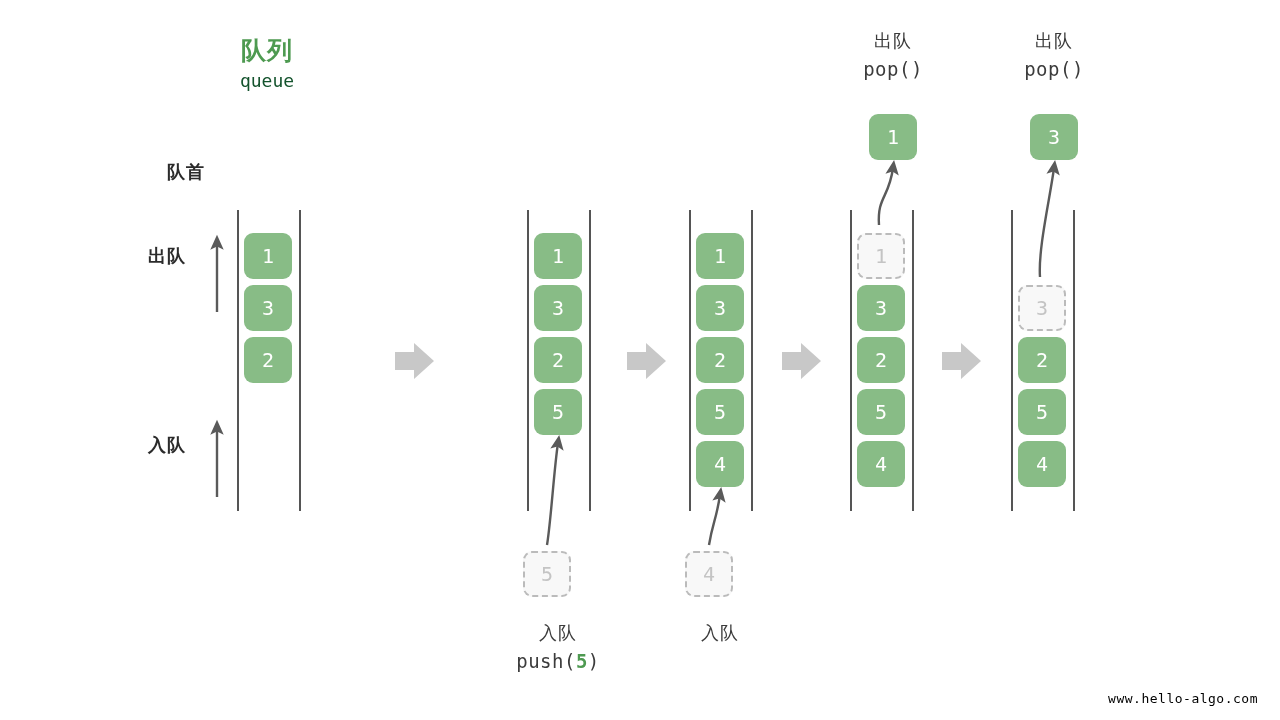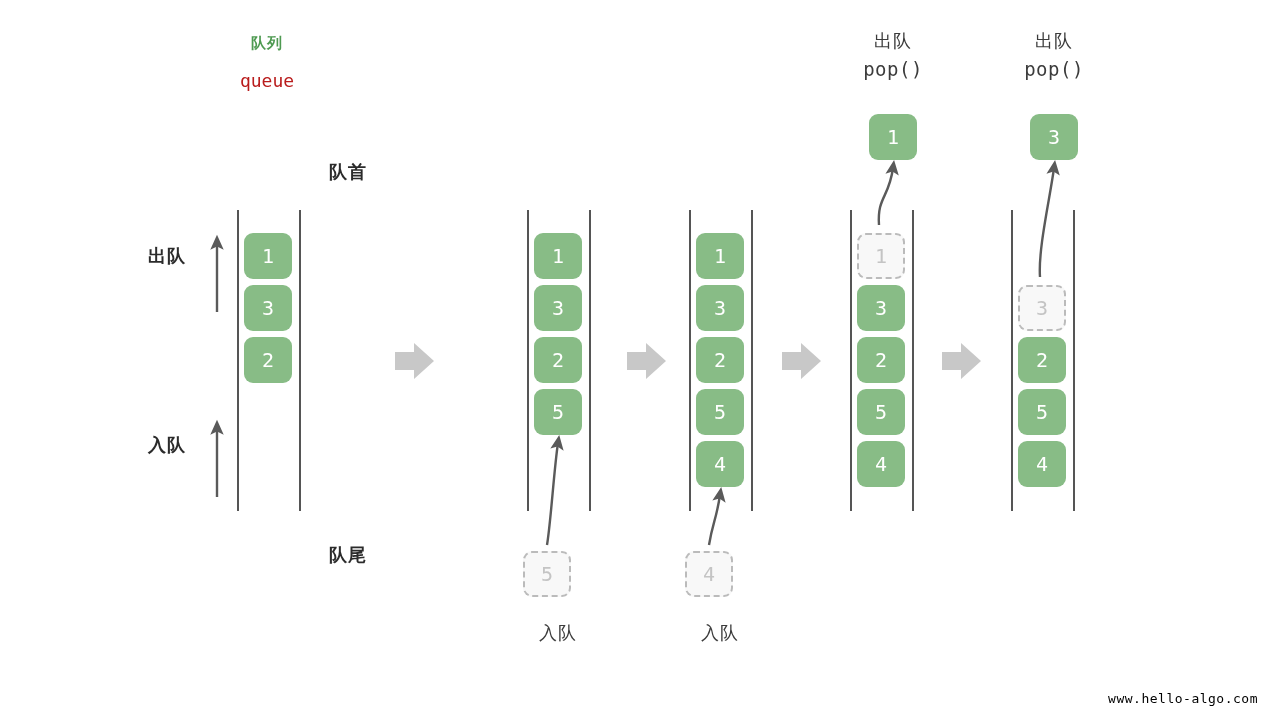--- a/index.html
+++ b/index.html
@@ -20,40 +20,40 @@
     position: absolute;
     left: 0; top: 0;
     width: 1280px;
     height: 720px;
   }
 
   .abs { position: absolute; }
 
   
   .title-cn {
-    font-size: 15px;
+    font-size: 25px;
     font-weight: bold;
     color: #4E9A51;
     text-align: center;
     white-space: nowrap;
     letter-spacing: 1px;
   }
   .title-en {
     font-size: 18px;
     font-family: "DejaVu Sans Mono", "Liberation Mono", monospace;
-    color: #b91c1c;
+    color: #14532d;
     text-align: center;
     white-space: nowrap;
   }
 
   .end-label {
     font-size: 18px;
     font-weight: bold;
     color: #2b2b2b;
-    text-align: right;
+    text-align: left;
     white-space: nowrap;
     letter-spacing: 1px;
   }
 
   .side-label {
     font-size: 18px;
     font-weight: bold;
     color: #2b2b2b;
     white-space: nowrap;
     letter-spacing: 1px;
@@ -131,40 +131,40 @@
 </style>
 </head>
 <body>
 
 <div id="stage">
 
   <div class="abs title-cn" style="left:167px; top:34px; width:200px;">队列</div>
   <div class="abs title-en" style="left:167px; top:70px; width:200px;">queue</div>
 
   <div class="abs end-label" style="left:167px; top:160px; width:200px;">队首</div>
-  <div class="abs end-label" style="left:167px; top:543px; width:200px;">队尾</div>
 
   <div class="abs side-label" style="left:148px; top:244px;">出队</div>
   <div class="abs side-label" style="left:148px; top:433px;">入队</div>
 
   <div id="columns-layer">
       <div class="rail" style="left: 237px; top: 210px; height: 301px;"></div>
       <div class="rail" style="left: 299px; top: 210px; height: 301px;"></div>
       <div class="cell" style="left: 244px; top: 233px;">1</div>
       <div class="cell" style="left: 244px; top: 285px;">3</div>
       <div class="cell" style="left: 244px; top: 337px;">2</div>
       <div class="rail" style="left: 527px; top: 210px; height: 301px;"></div>
       <div class="rail" style="left: 589px; top: 210px; height: 301px;"></div>
       <div class="cell" style="left: 534px; top: 233px;">1</div>
       <div class="cell" style="left: 534px; top: 285px;">3</div>
       <div class="cell" style="left: 534px; top: 337px;">2</div>
       <div class="cell" style="left: 534px; top: 389px;">5</div>
       <div class="cell ghost" style="left: 523px; top: 551px;">5</div>
       <div class="abs op-caption" style="left: 458px; top: 620px;">
         <div class="op-cn">入队</div>
+        <div class="op-code">push(<span class="arg">5</span>)</div>
       </div>
       <div class="rail" style="left: 689px; top: 210px; height: 301px;"></div>
       <div class="rail" style="left: 751px; top: 210px; height: 301px;"></div>
       <div class="cell" style="left: 696px; top: 233px;">1</div>
       <div class="cell" style="left: 696px; top: 285px;">3</div>
       <div class="cell" style="left: 696px; top: 337px;">2</div>
       <div class="cell" style="left: 696px; top: 389px;">5</div>
       <div class="cell" style="left: 696px; top: 441px;">4</div>
       <div class="cell ghost" style="left: 685px; top: 551px;">4</div>
       <div class="abs op-caption" style="left: 620px; top: 620px;">

